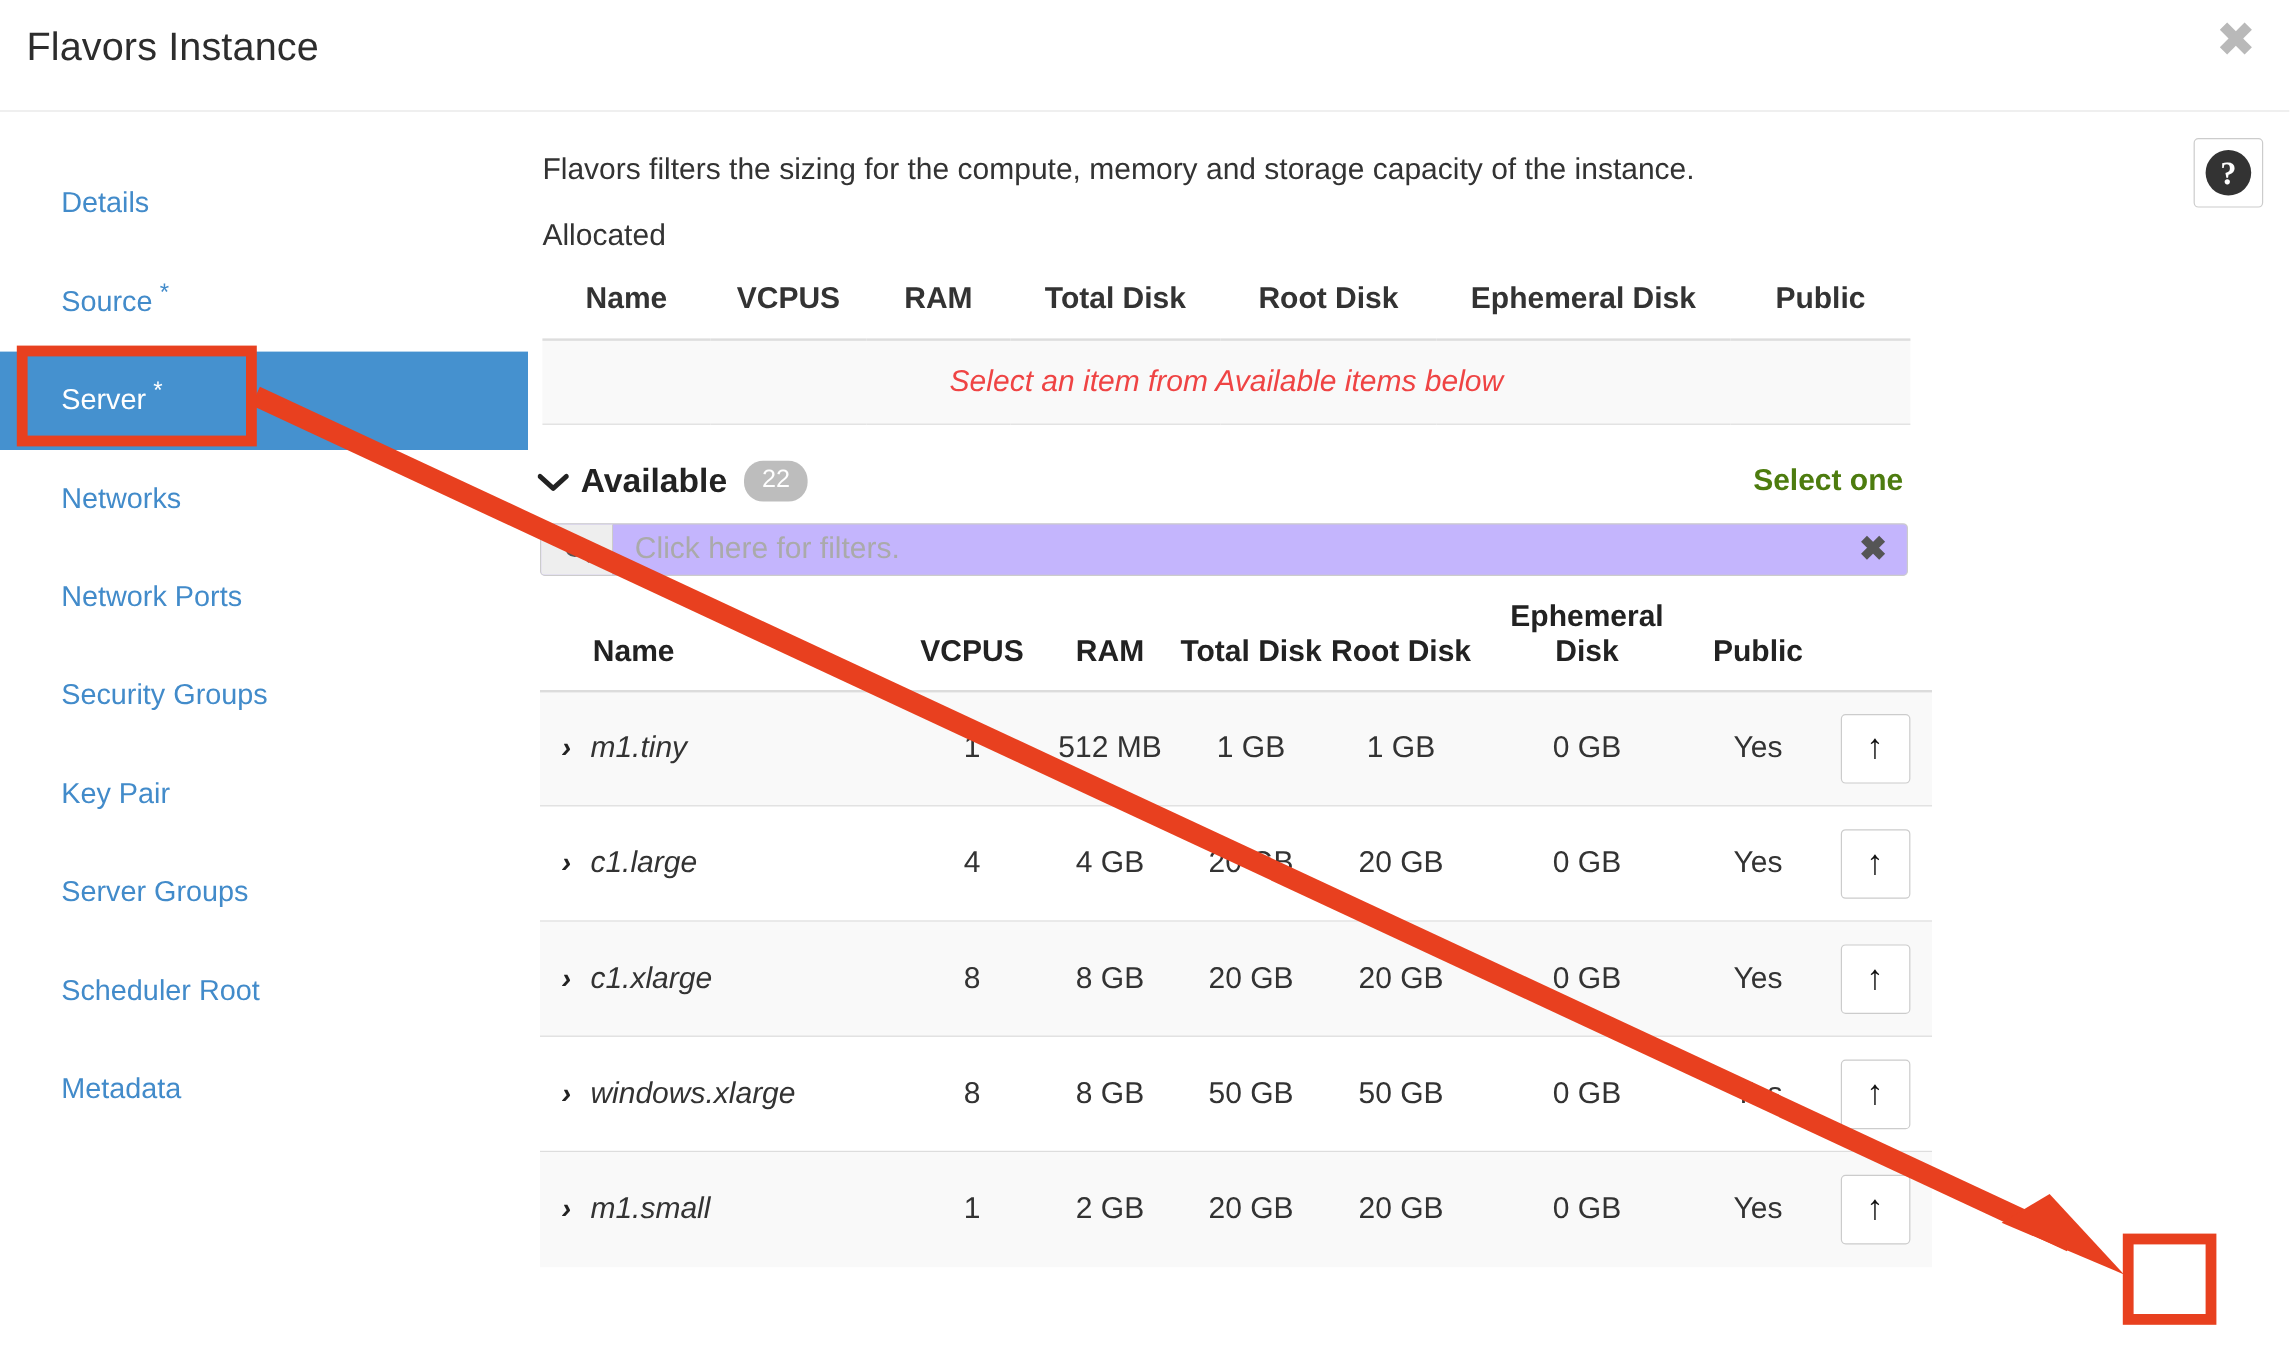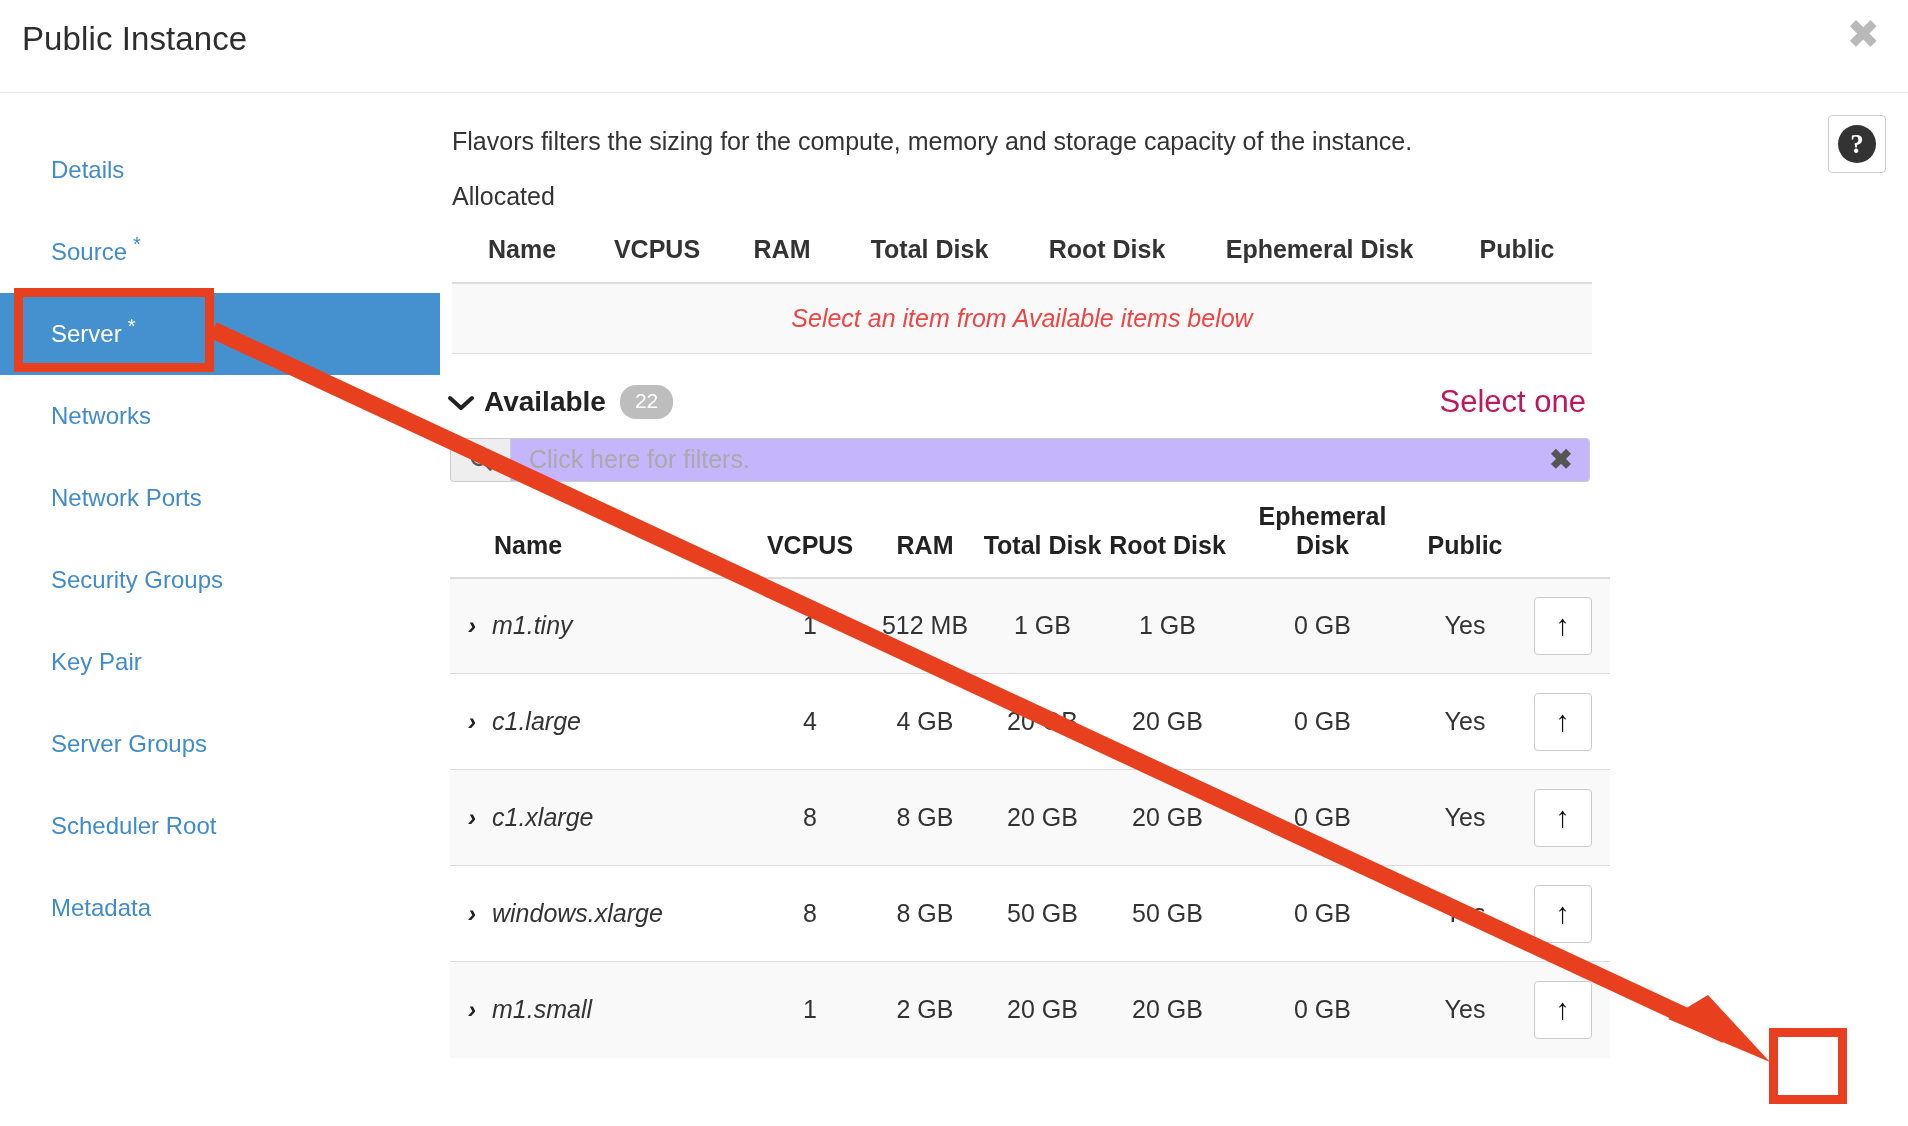--- a/index.html
+++ b/index.html
@@ -150,23 +150,23 @@
     margin-left: 14px;
     background: #bdbdbd;
     color: #ffffff;
     border-radius: 16px;
     padding: 4px 15px 6px 15px;
     font-size: 21px;
     font-weight: normal;
   }
   .select-one {
     margin-left: auto;
-    font-size: 31px;
-    font-weight: normal;
-    color: #be185d;
+    font-size: 25px;
+    font-weight: bold;
+    color: #4d7c0f;
     padding-right: 2px;
   }
 
   
   .filter-bar {
     margin: 18px 0 0 10px;
     width: 1140px;
     height: 44px;
     display: flex;
     border: 1px solid #cccccc;
@@ -256,21 +256,21 @@
   #anno-flavor { left: 14px; top: 288px; width: 200px; height: 84px; }
   #anno-upbtn  { left: 1769px; top: 1028px; width: 78px; height: 76px; }
   #anno-arrow { position: absolute; left: 0; top: 0; width: 1908px; height: 1126px; z-index: 35; pointer-events: none; }
 </style>
 </head>
 <body>
 
 <div id="root">
 
   <div class="modal-header">
-    <div class="modal-title">Public Instance</div>
+    <div class="modal-title">Flavors Instance</div>
     <div class="modal-close">✖</div>
   </div>
 
   <div class="modal-body">
 
     <div class="sidebar">
       <div class="nav-item">
         <span>Details</span>
         <span class="req"></span>
       </div>

